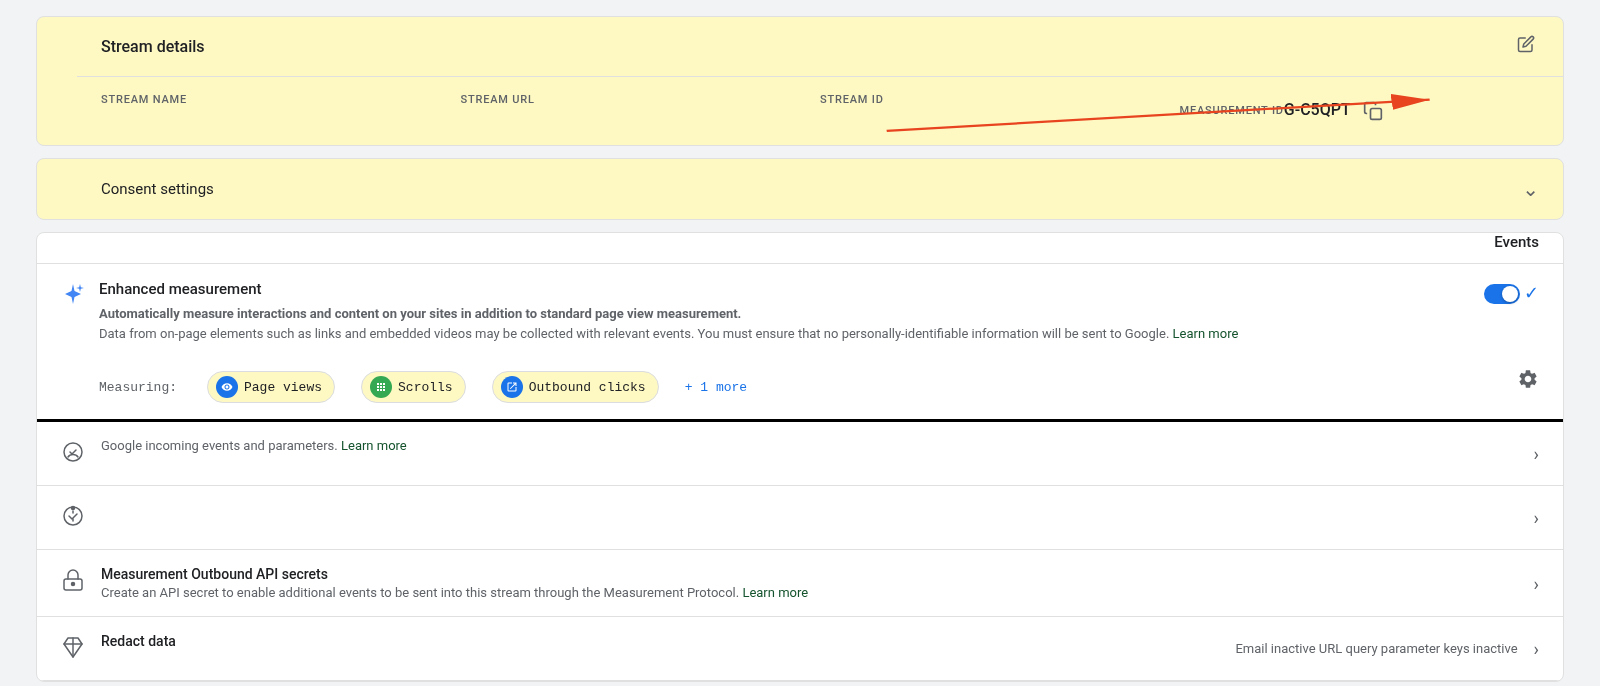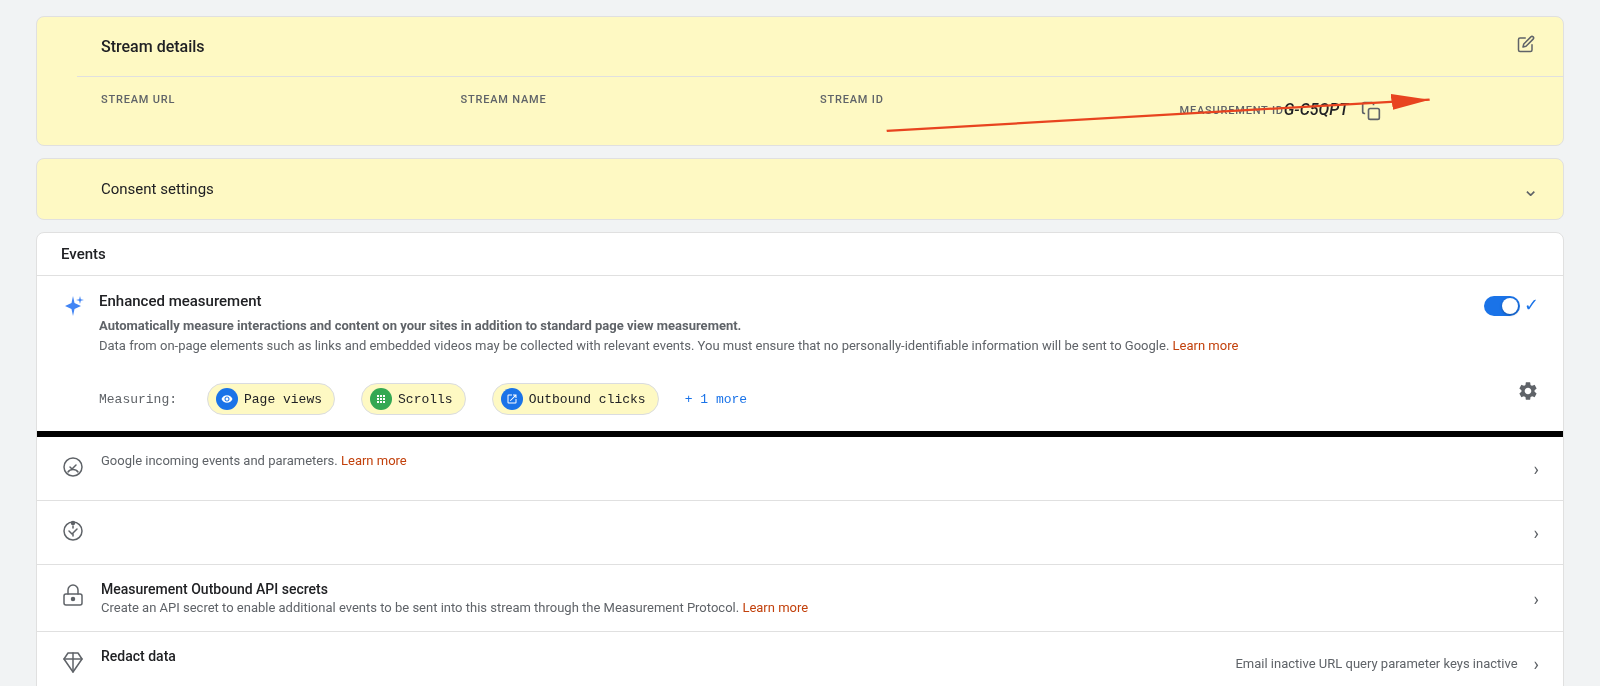--- a/index.html
+++ b/index.html
@@ -52,21 +52,20 @@
       font-weight: 500;
       color: #5f6368;
       letter-spacing: 0.8px;
       text-transform: uppercase;
       margin-bottom: 8px;
     }
     .stream-field-value {
       font-size: 16px;
       font-weight: 500;
       color: #202124;
-      font-style: italic;
     }
     .measurement-id-col {
       display: flex;
       flex-direction: row;
       align-items: flex-end;
     }
     .copy-icon-btn {
       background: none;
       border: none;
       cursor: pointer;
@@ -105,31 +104,32 @@
     }
 
     
     .events-section {
       background: #fff;
       border-radius: 8px;
       border: 1px solid #e0e0e0;
       overflow: hidden;
     }
     .events-header {
-      padding: 12px 24px 12px;
+      padding: 0 24px 12px;
       font-size: 15px;
       font-weight: 500;
       color: #202124;
       border-bottom: 1px solid #e0e0e0;
+      text-align: right;
     }
 
     
     .enhanced-measurement-row {
       padding: 16px 24px;
-      border-bottom: 6px solid #000000;
+      border-bottom: 3px solid #000000;
       position: relative;
     }
     .em-top-row {
       display: flex;
       align-items: flex-start;
       justify-content: space-between;
     }
     .em-left {
       display: flex;
       align-items: flex-start;
@@ -147,21 +147,21 @@
       color: #202124;
       margin-bottom: 6px;
     }
     .em-desc {
       font-size: 13px;
       color: #5f6368;
       line-height: 1.5;
       max-width: 1200px;
     }
     .em-desc a, .learn-more-link {
-      color: #c2410c;
+      color: #14532d;
       text-decoration: none;
     }
     .toggle-switch {
       width: 36px;
       height: 20px;
       border-radius: 10px;
       background: #1a73e8;
       position: relative;
       flex-shrink: 0;
       cursor: pointer;
@@ -313,26 +313,26 @@
       <button class="pencil-btn" title="Edit">
         <svg width="18" height="18" viewBox="0 0 24 24" fill="none" stroke="currentColor" stroke-width="2" stroke-linecap="round" stroke-linejoin="round">
           <path d="M11 4H4a2 2 0 0 0-2 2v14a2 2 0 0 0 2 2h14a2 2 0 0 0 2-2v-7"></path>
           <path d="M18.5 2.5a2.121 2.121 0 0 1 3 3L12 15l-4 1 1-4 9.5-9.5z"></path>
         </svg>
       </button>
     </div>
     <div class="stream-details-body">
 
       <div>
+        <div class="stream-field-label">STREAM NAME</div>
+        <div class="stream-field-value"></div>
+      </div>
+
+      <div>
         <div class="stream-field-label">STREAM URL</div>
-        <div class="stream-field-value"></div>
-      </div>
-
-      <div>
-        <div class="stream-field-label">STREAM NAME</div>
         <div class="stream-field-value"></div>
       </div>
 
       <div>
         <div class="stream-field-label">STREAM ID</div>
         <div class="stream-field-value"></div>
       </div>
 
       <div class="measurement-id-col">
         <div class="stream-field-label">MEASUREMENT ID</div>

